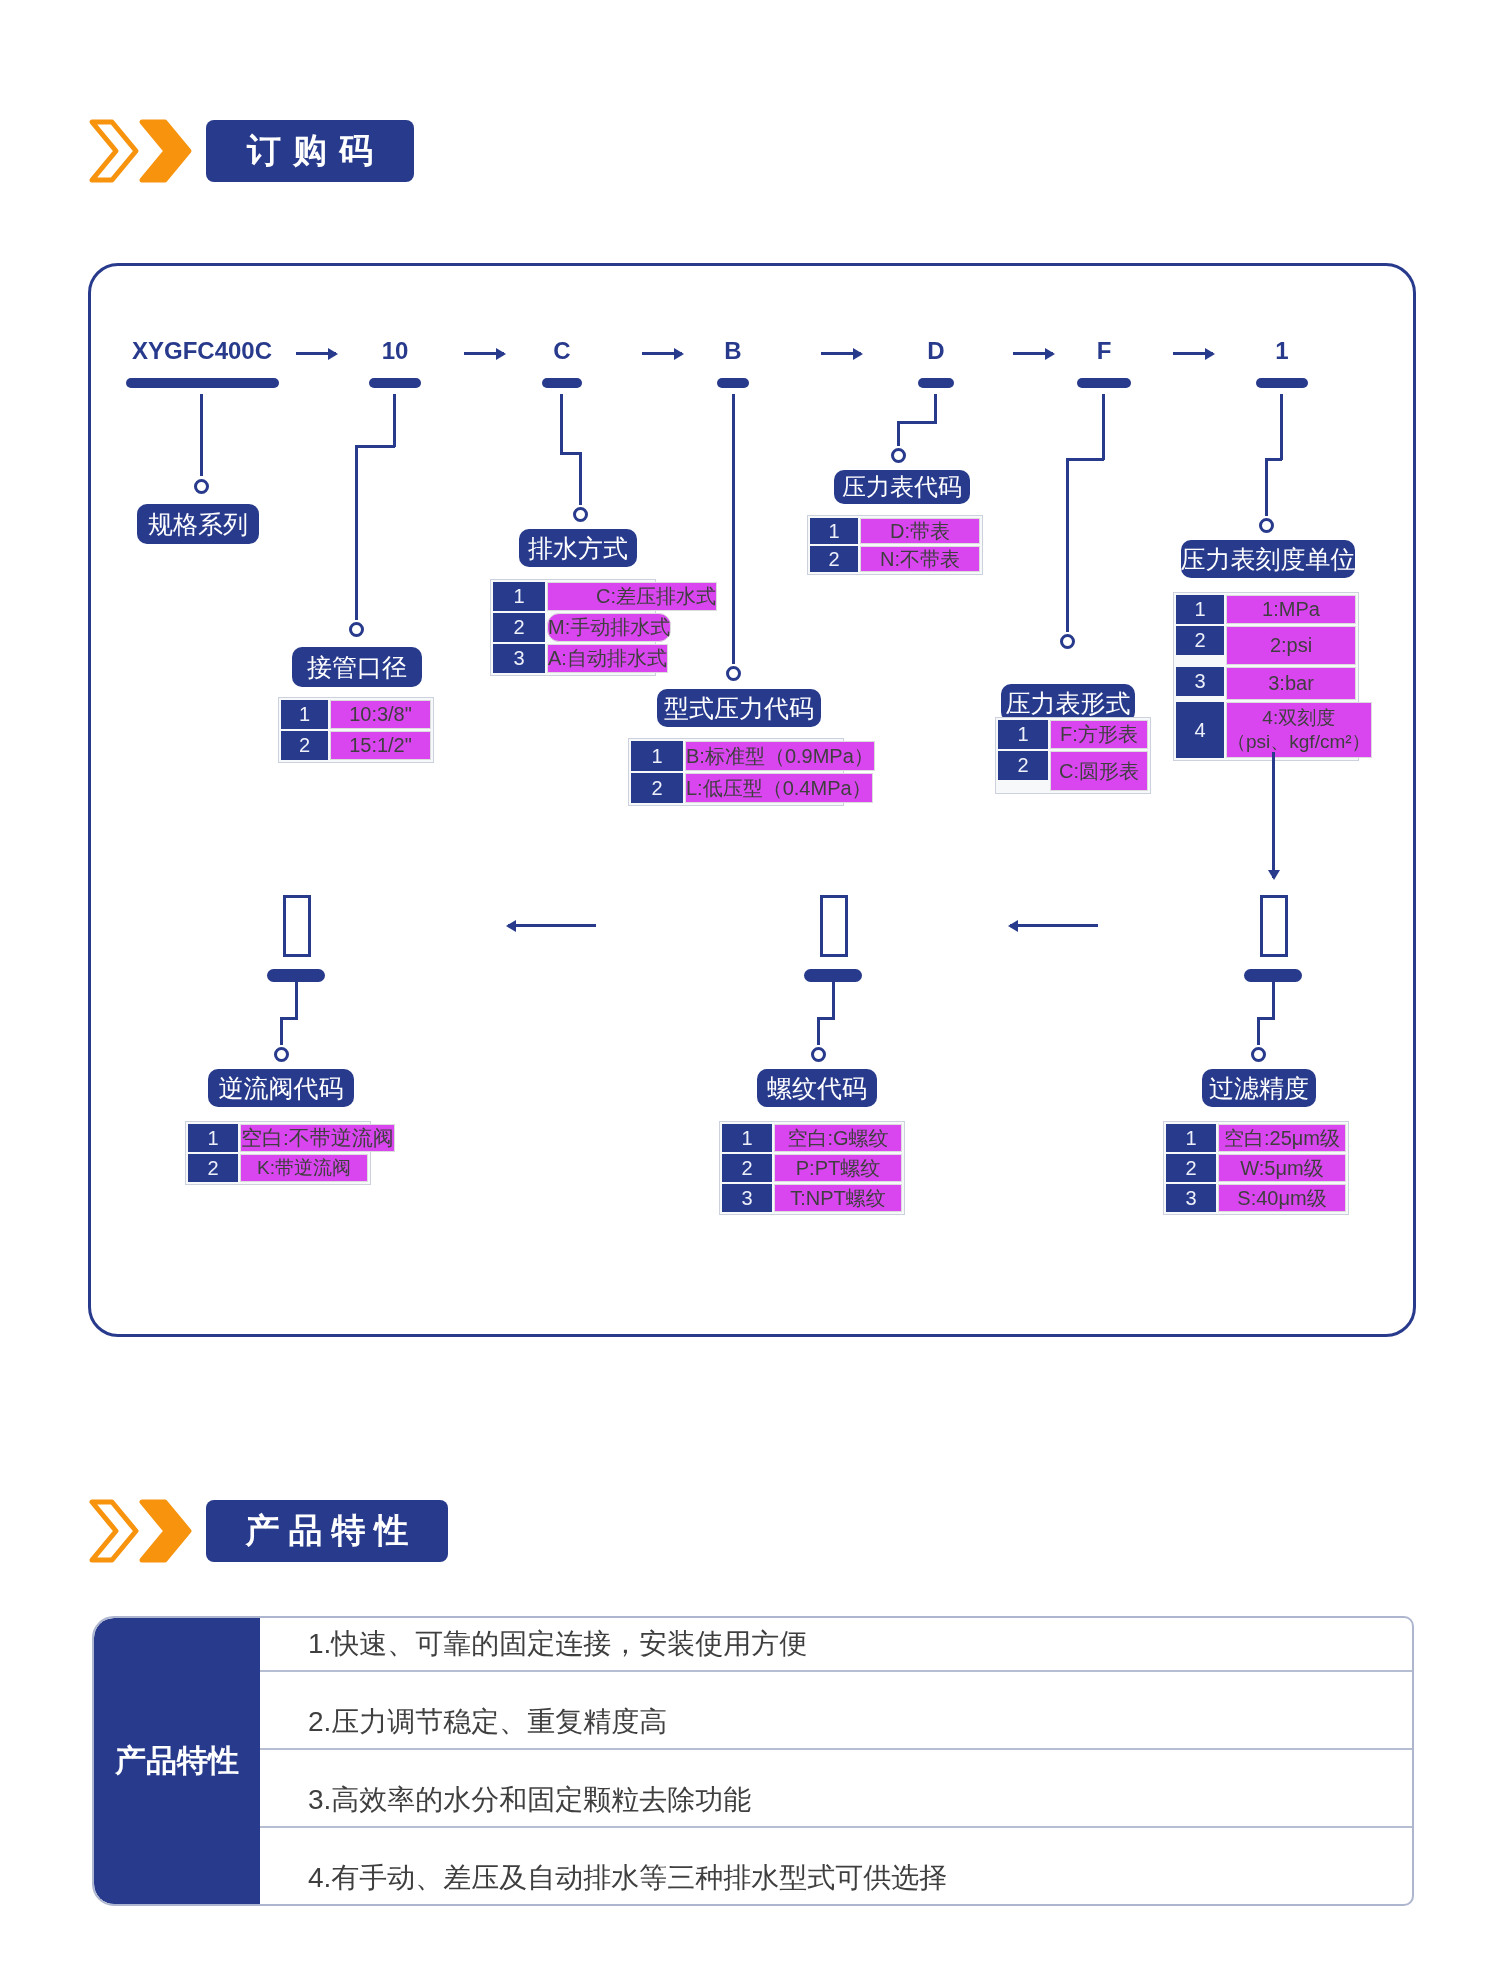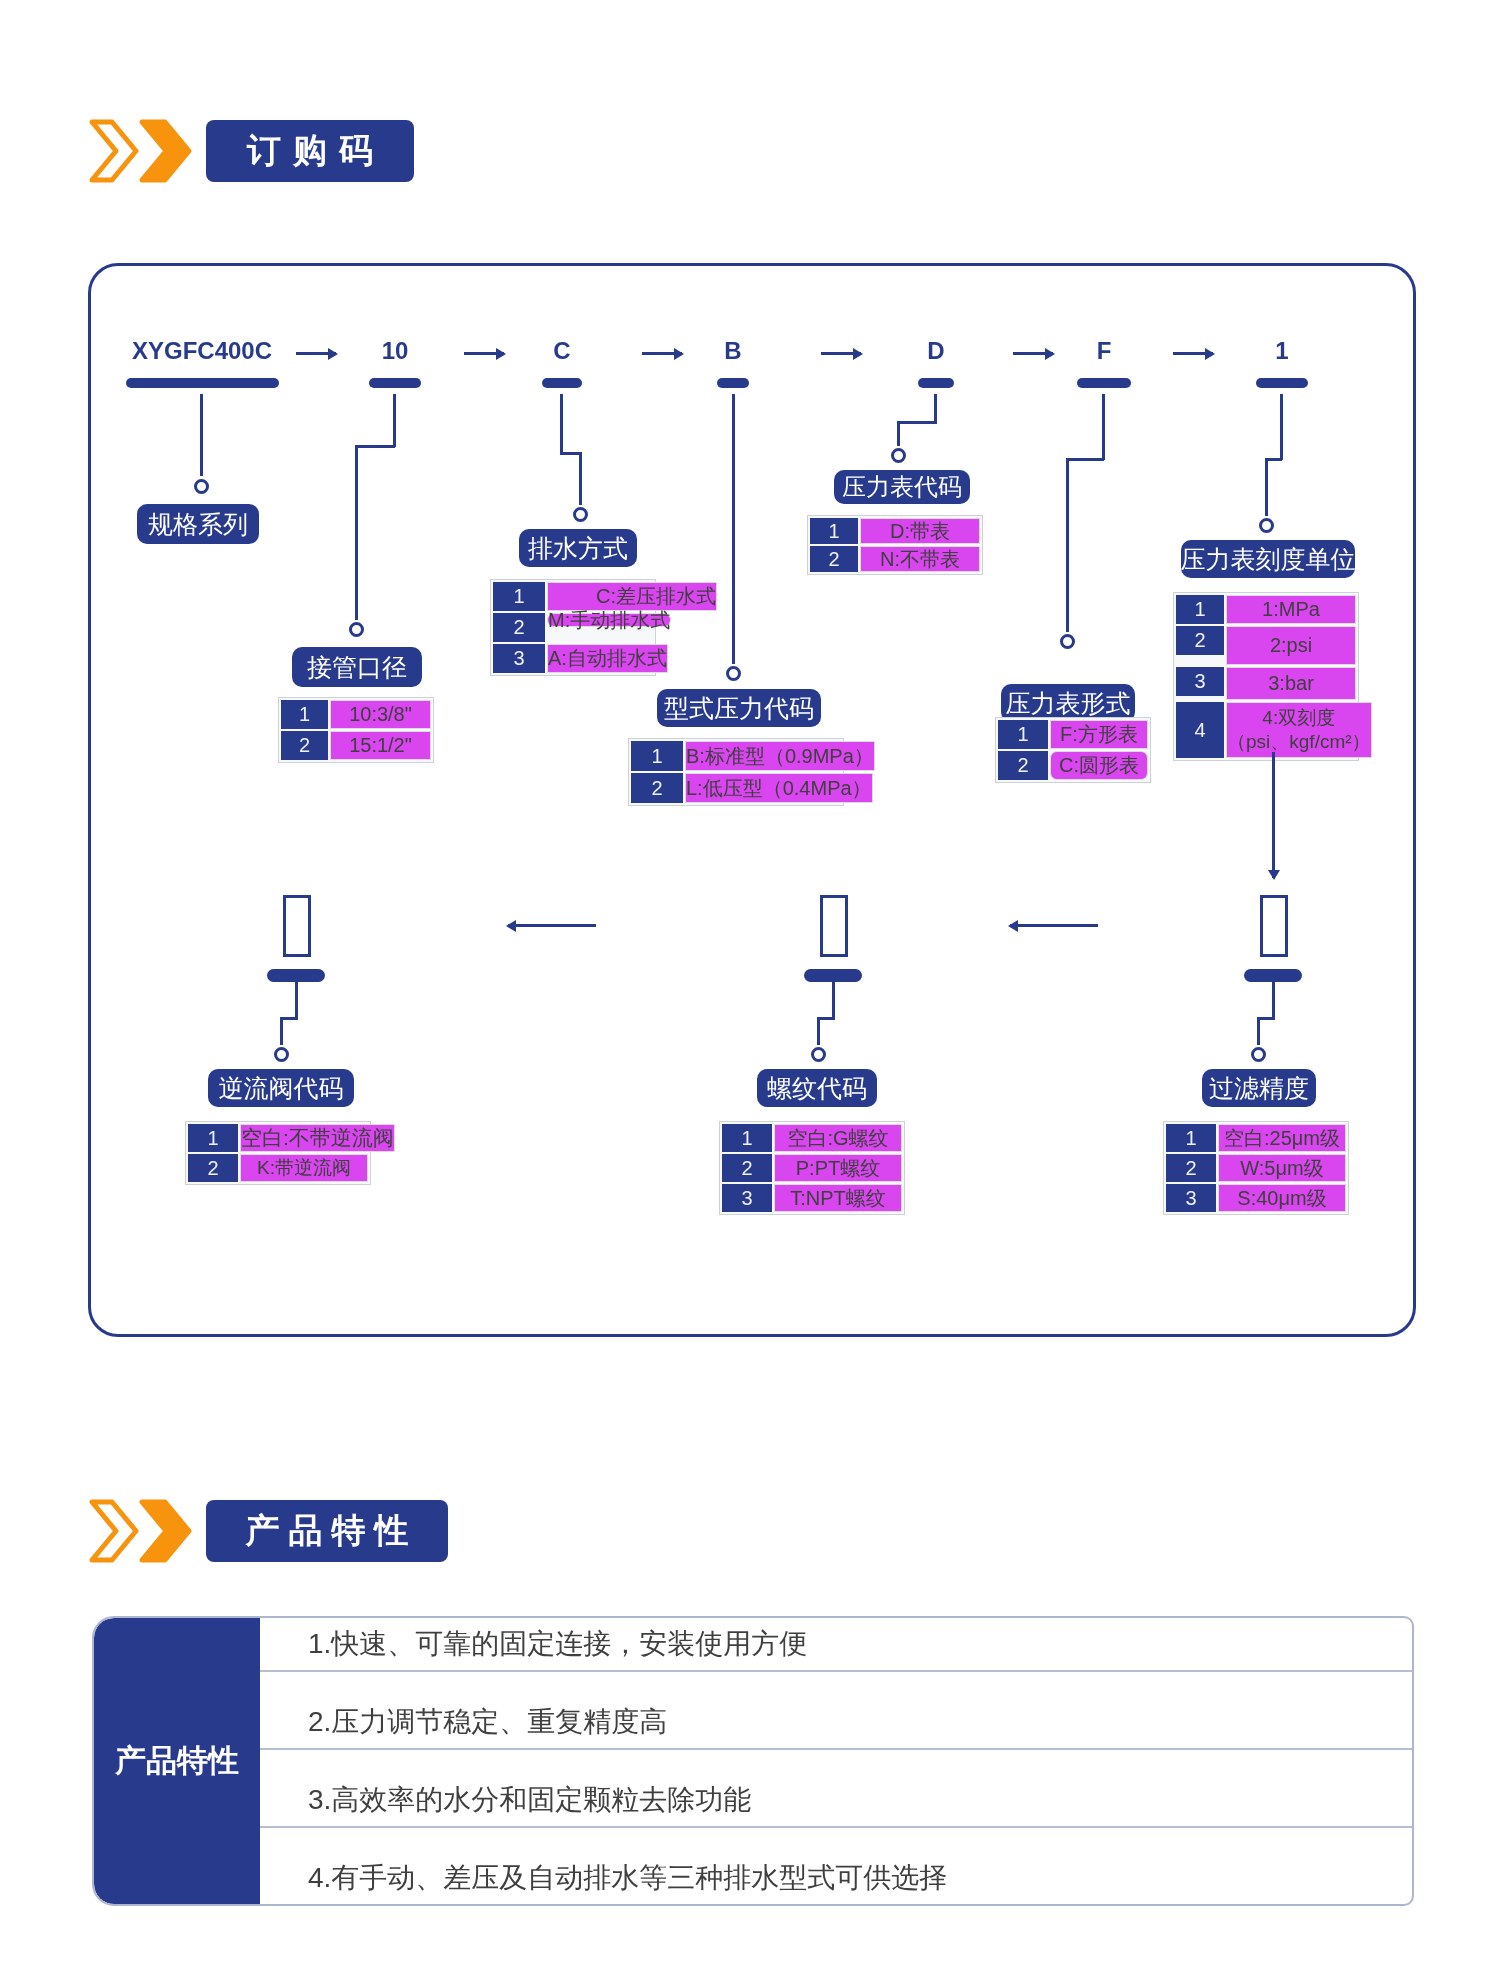--- a/index.html
+++ b/index.html
@@ -125,21 +125,21 @@
   <div class="vl" style="left:579px;top:452px;height:53px;"></div>
   <div class="dot" style="left:573px;top:507px;"></div>
   <div class="pill" style="left:519px;top:529px;width:118px;height:38px;">排水方式</div>
   <div class="tbl" style="left:490px;top:579px;width:166px;">
     <div class="trow">
       <div class="num" style="width:52px;height:29px;">1</div>
       <div class="val" style="height:29px;padding-left:48px;">C:差压排水式</div>
     </div>
     <div class="trow">
       <div class="num" style="width:52px;height:29px;">2</div>
-      <div class="val" style="height:14px;border-radius:12px;">M:手动排水式</div>
+      <div class="val" style="height:29px;border-radius:12px;">M:手动排水式</div>
     </div>
     <div class="trow">
       <div class="num" style="width:52px;height:29px;">3</div>
       <div class="val" style="height:29px;">A:自动排水式</div>
     </div>
   </div>
 
   <div class="vl" style="left:732px;top:394px;height:270px;"></div>
   <div class="dot" style="left:726px;top:666px;"></div>
   <div class="pill" style="left:657px;top:689px;width:164px;height:38px;">型式压力代码</div>
@@ -175,21 +175,21 @@
   <div class="vl" style="left:1066px;top:458px;height:174px;"></div>
   <div class="dot" style="left:1060px;top:634px;"></div>
   <div class="pill" style="left:1001px;top:664px;width:134px;height:38px;margin-top:20px;">压力表形式</div>
   <div class="tbl" style="left:995px;top:717px;width:156px;">
     <div class="trow">
       <div class="num" style="width:50px;height:29px;">1</div>
       <div class="val" style="height:29px;">F:方形表</div>
     </div>
     <div class="trow">
       <div class="num" style="width:50px;height:29px;">2</div>
-      <div class="val" style="height:29px;border-radius:7px;">C:圆形表</div>
+      <div class="val" style="height:40px;">C:圆形表</div>
     </div>
   </div>
 
   <div class="vl" style="left:1280px;top:394px;height:66px;"></div>
   <div class="hl" style="left:1265px;top:458px;width:17px;"></div>
   <div class="vl" style="left:1265px;top:458px;height:58px;"></div>
   <div class="dot" style="left:1259px;top:518px;"></div>
   <div class="pill" style="left:1181px;top:540px;width:174px;height:38px;">压力表刻度单位</div>
   <div class="tbl" style="left:1173px;top:592px;width:186px;">
     <div class="trow">

